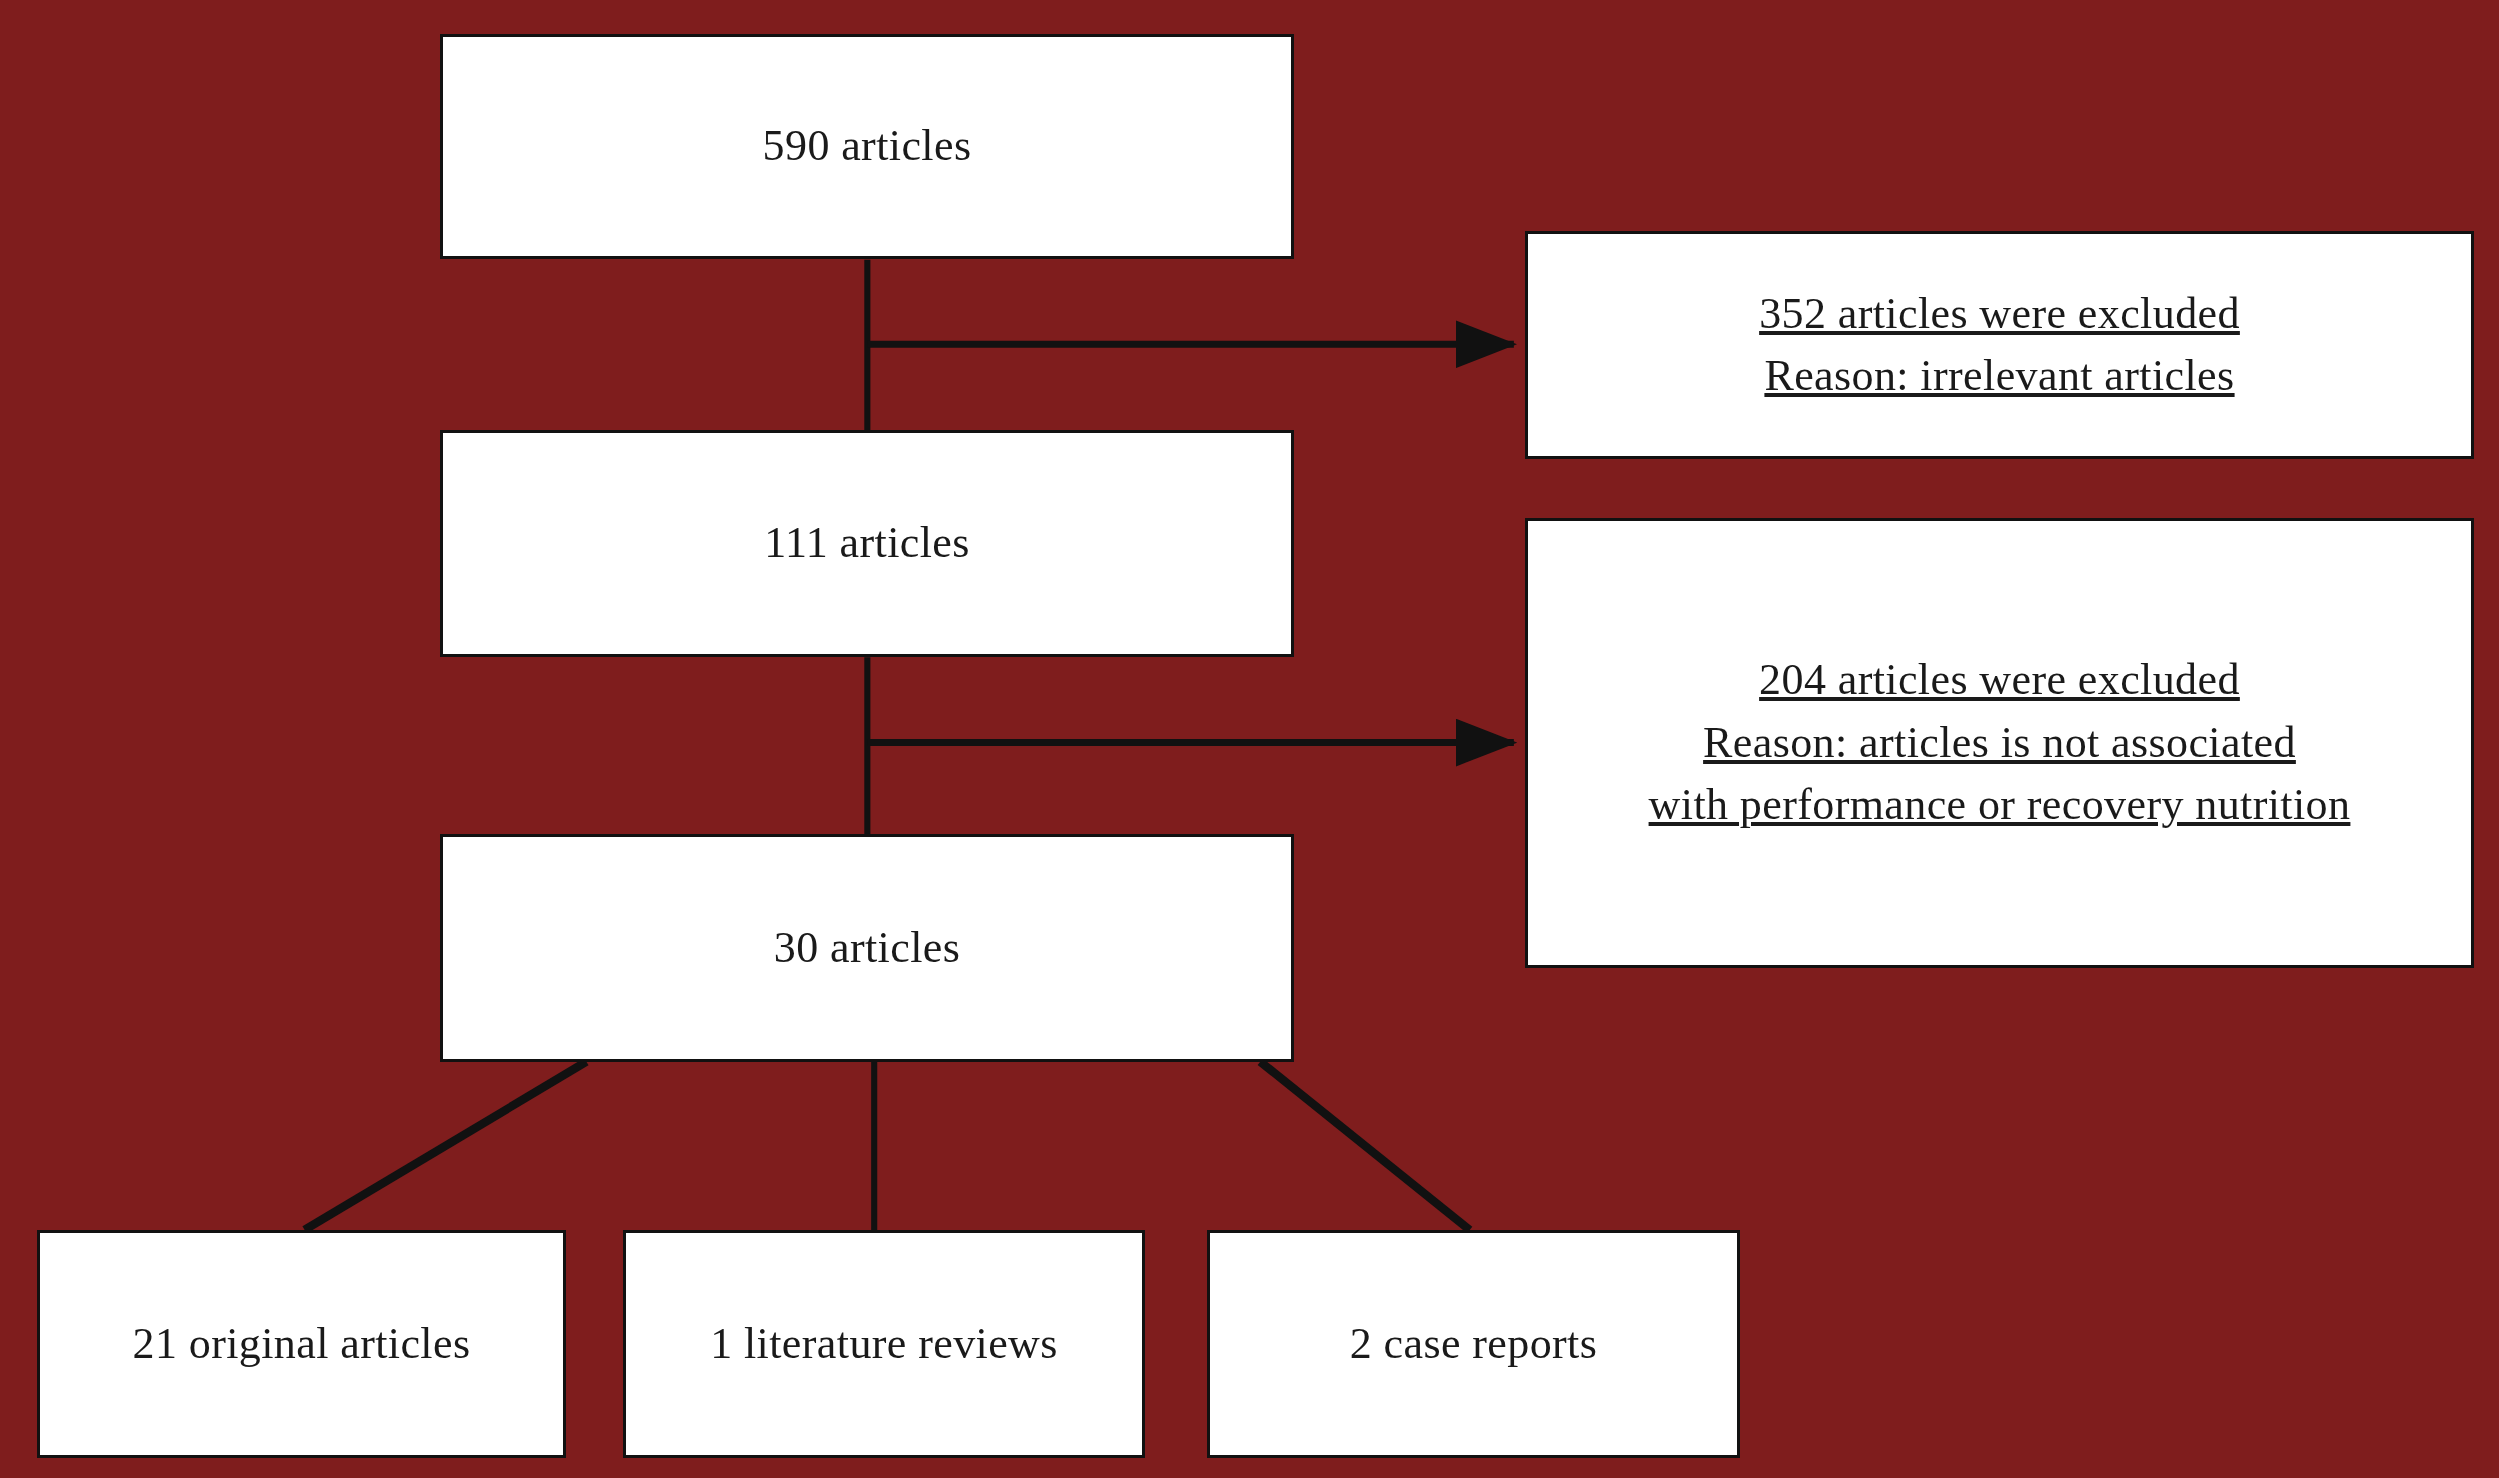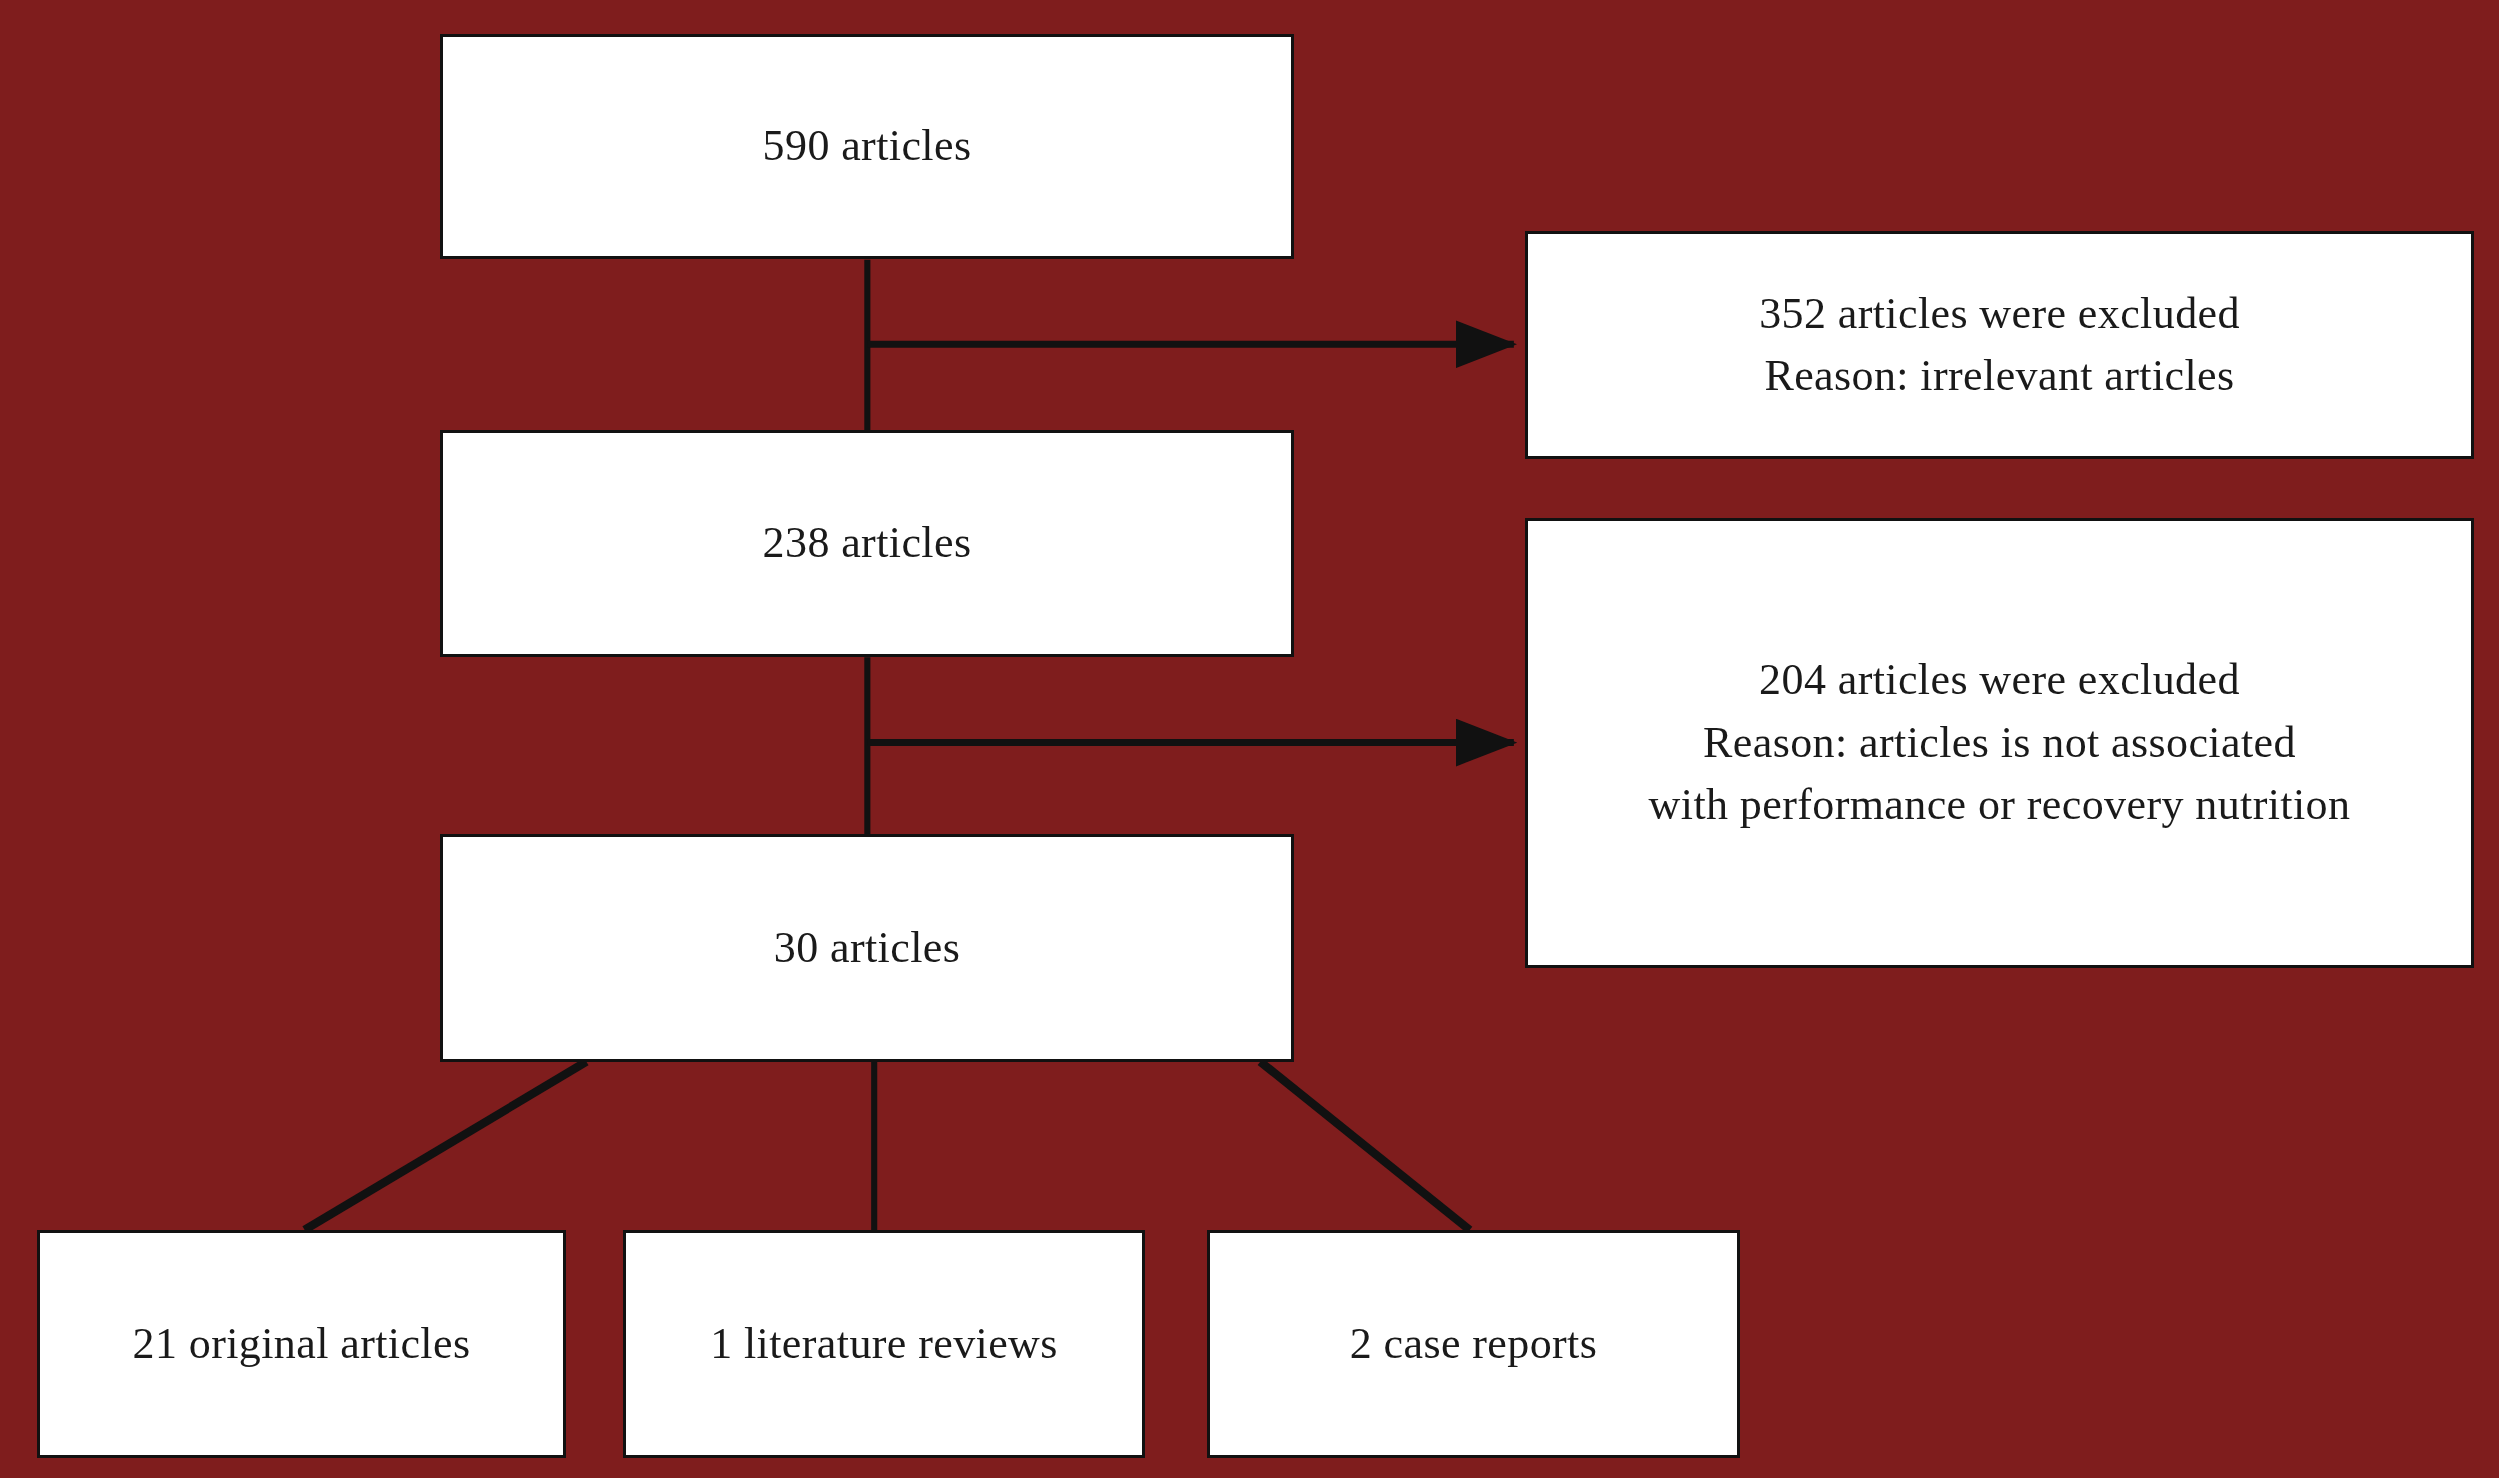--- a/index.html
+++ b/index.html
@@ -36,21 +36,21 @@
   }
   .node-label {
     font-family: "Liberation Serif", "DejaVu Serif", serif;
     font-size: 44px;
     line-height: 1.42;
     color: #1a1a1a;
     letter-spacing: 0.4px;
     white-space: pre-line;
   }
   .stage-box .node-label { font-size: 44px; }
-  .exclusion-box .node-label { font-size: 44px; }
+  .exclusion-box .node-label { font-size: 44px; text-decoration: underline; }
   .outcome-box .node-label { font-size: 44px; }
 
   
   #box-stage-1 { left: 440px;  top: 34px;   width: 854px; height: 225px; }
   #box-stage-2 { left: 440px;  top: 430px;  width: 854px; height: 227px; }
   #box-stage-3 { left: 440px;  top: 834px; width: 854px; height: 228px; }
 
   #box-exclusion-1 { left: 1525px; top: 231px; width: 949px; height: 228px; }
   #box-exclusion-2 { left: 1525px; top: 518px; width: 949px; height: 450px; }
 
@@ -83,21 +83,21 @@
     <line x1="1148" y1="1394" x2="1148" y2="1615" stroke="#111111" stroke-width="8"></line>
 
     <line x1="1655" y1="1394" x2="1930" y2="1615" stroke="#111111" stroke-width="11"></line>
   </svg>
 
   <div class="node-box stage-box" id="box-stage-1">
     <span class="node-label">590 articles</span>
   </div>
 
   <div class="node-box stage-box" id="box-stage-2">
-    <span class="node-label">238 articles</span>
+    <span class="node-label">111 articles</span>
   </div>
 
   <div class="node-box stage-box" id="box-stage-3">
     <span class="node-label">30 articles</span>
   </div>
 
   <div class="node-box exclusion-box" id="box-exclusion-1">
     <span class="node-label">352 articles were excluded
 Reason: irrelevant articles</span>
   </div>

